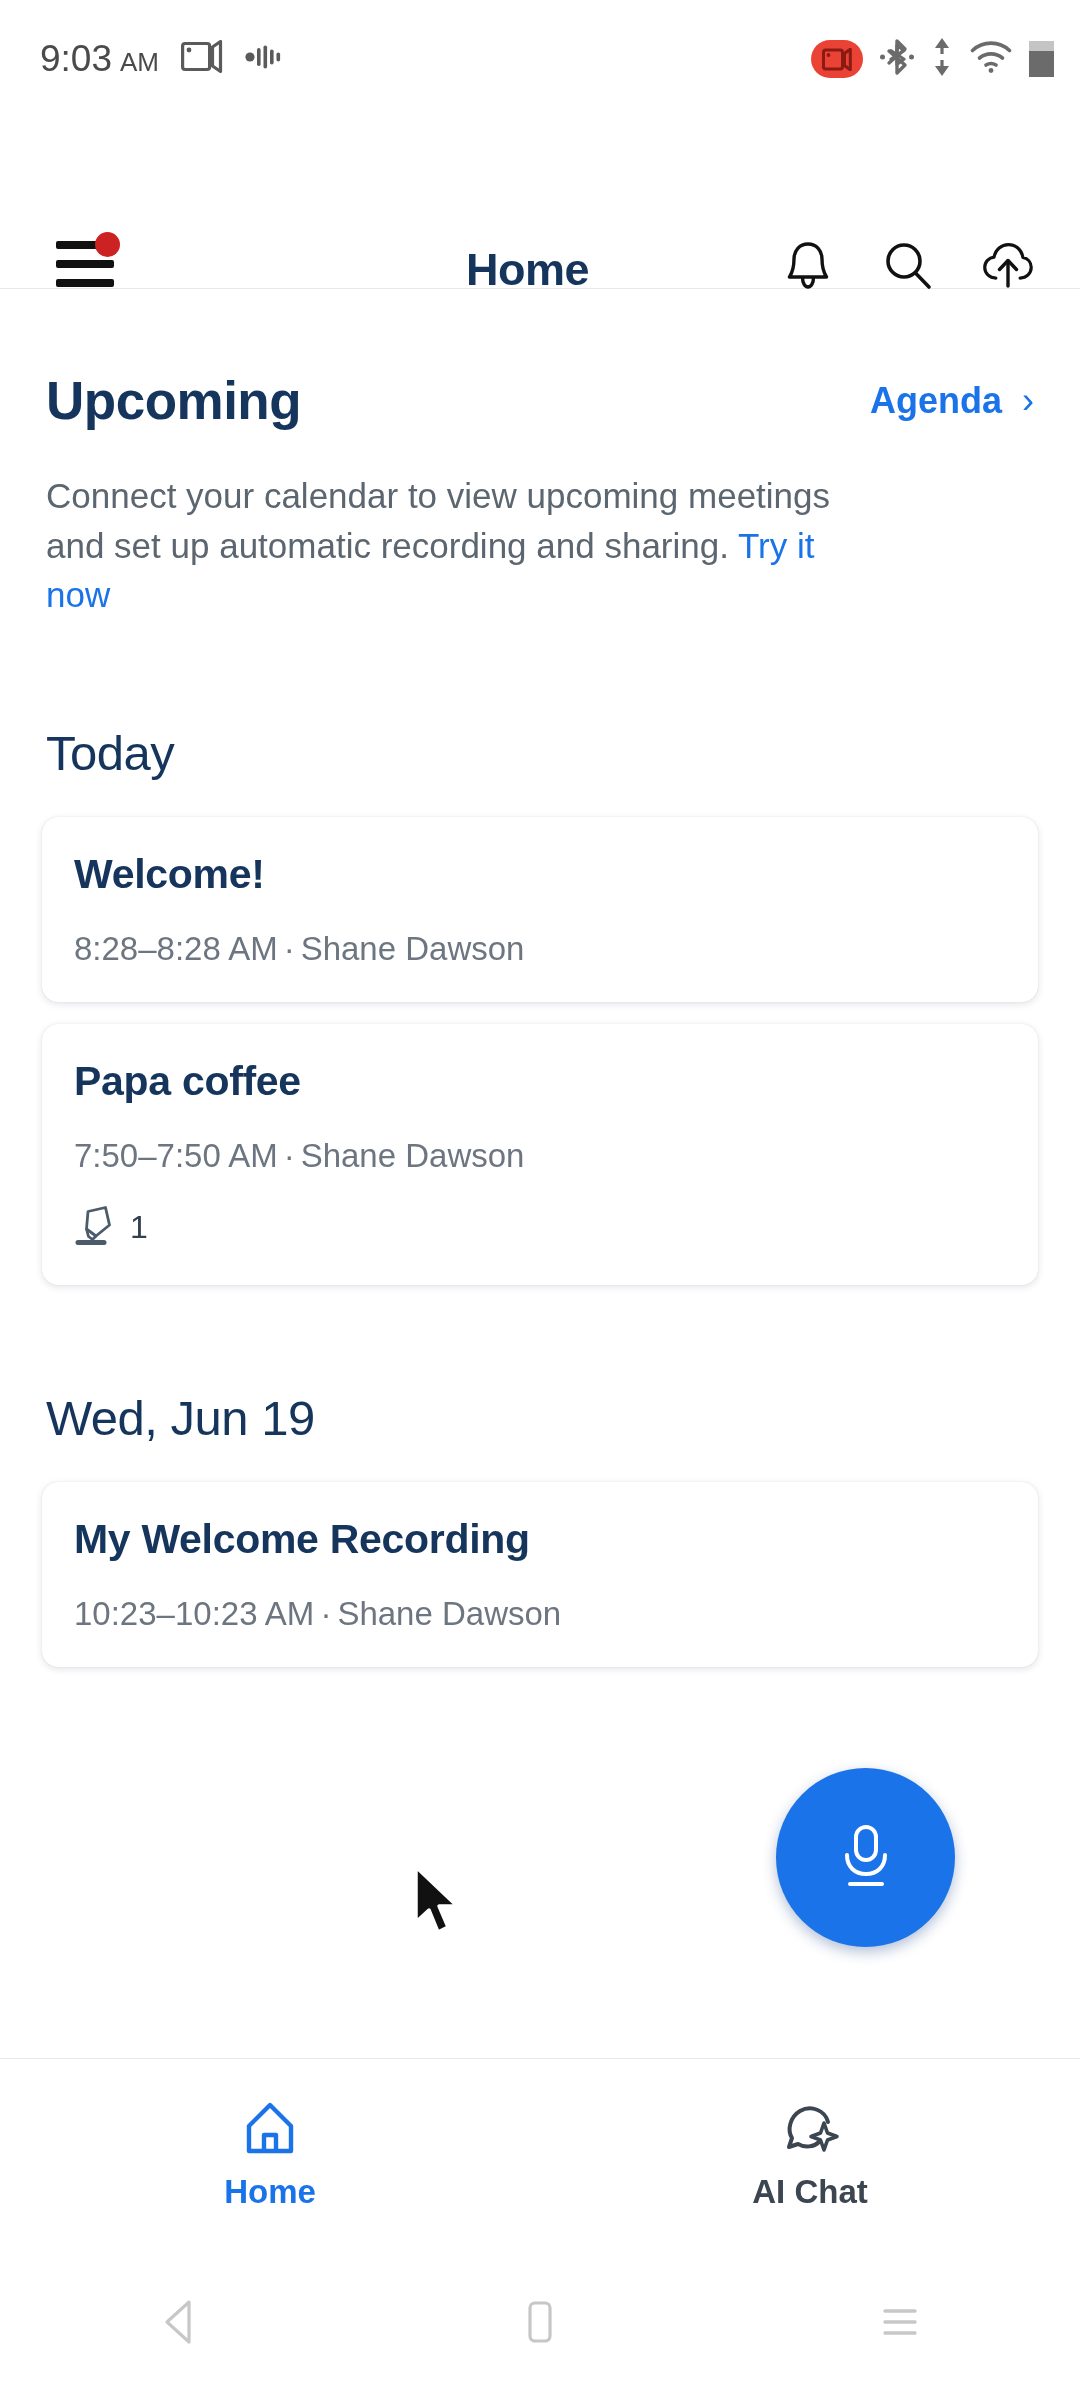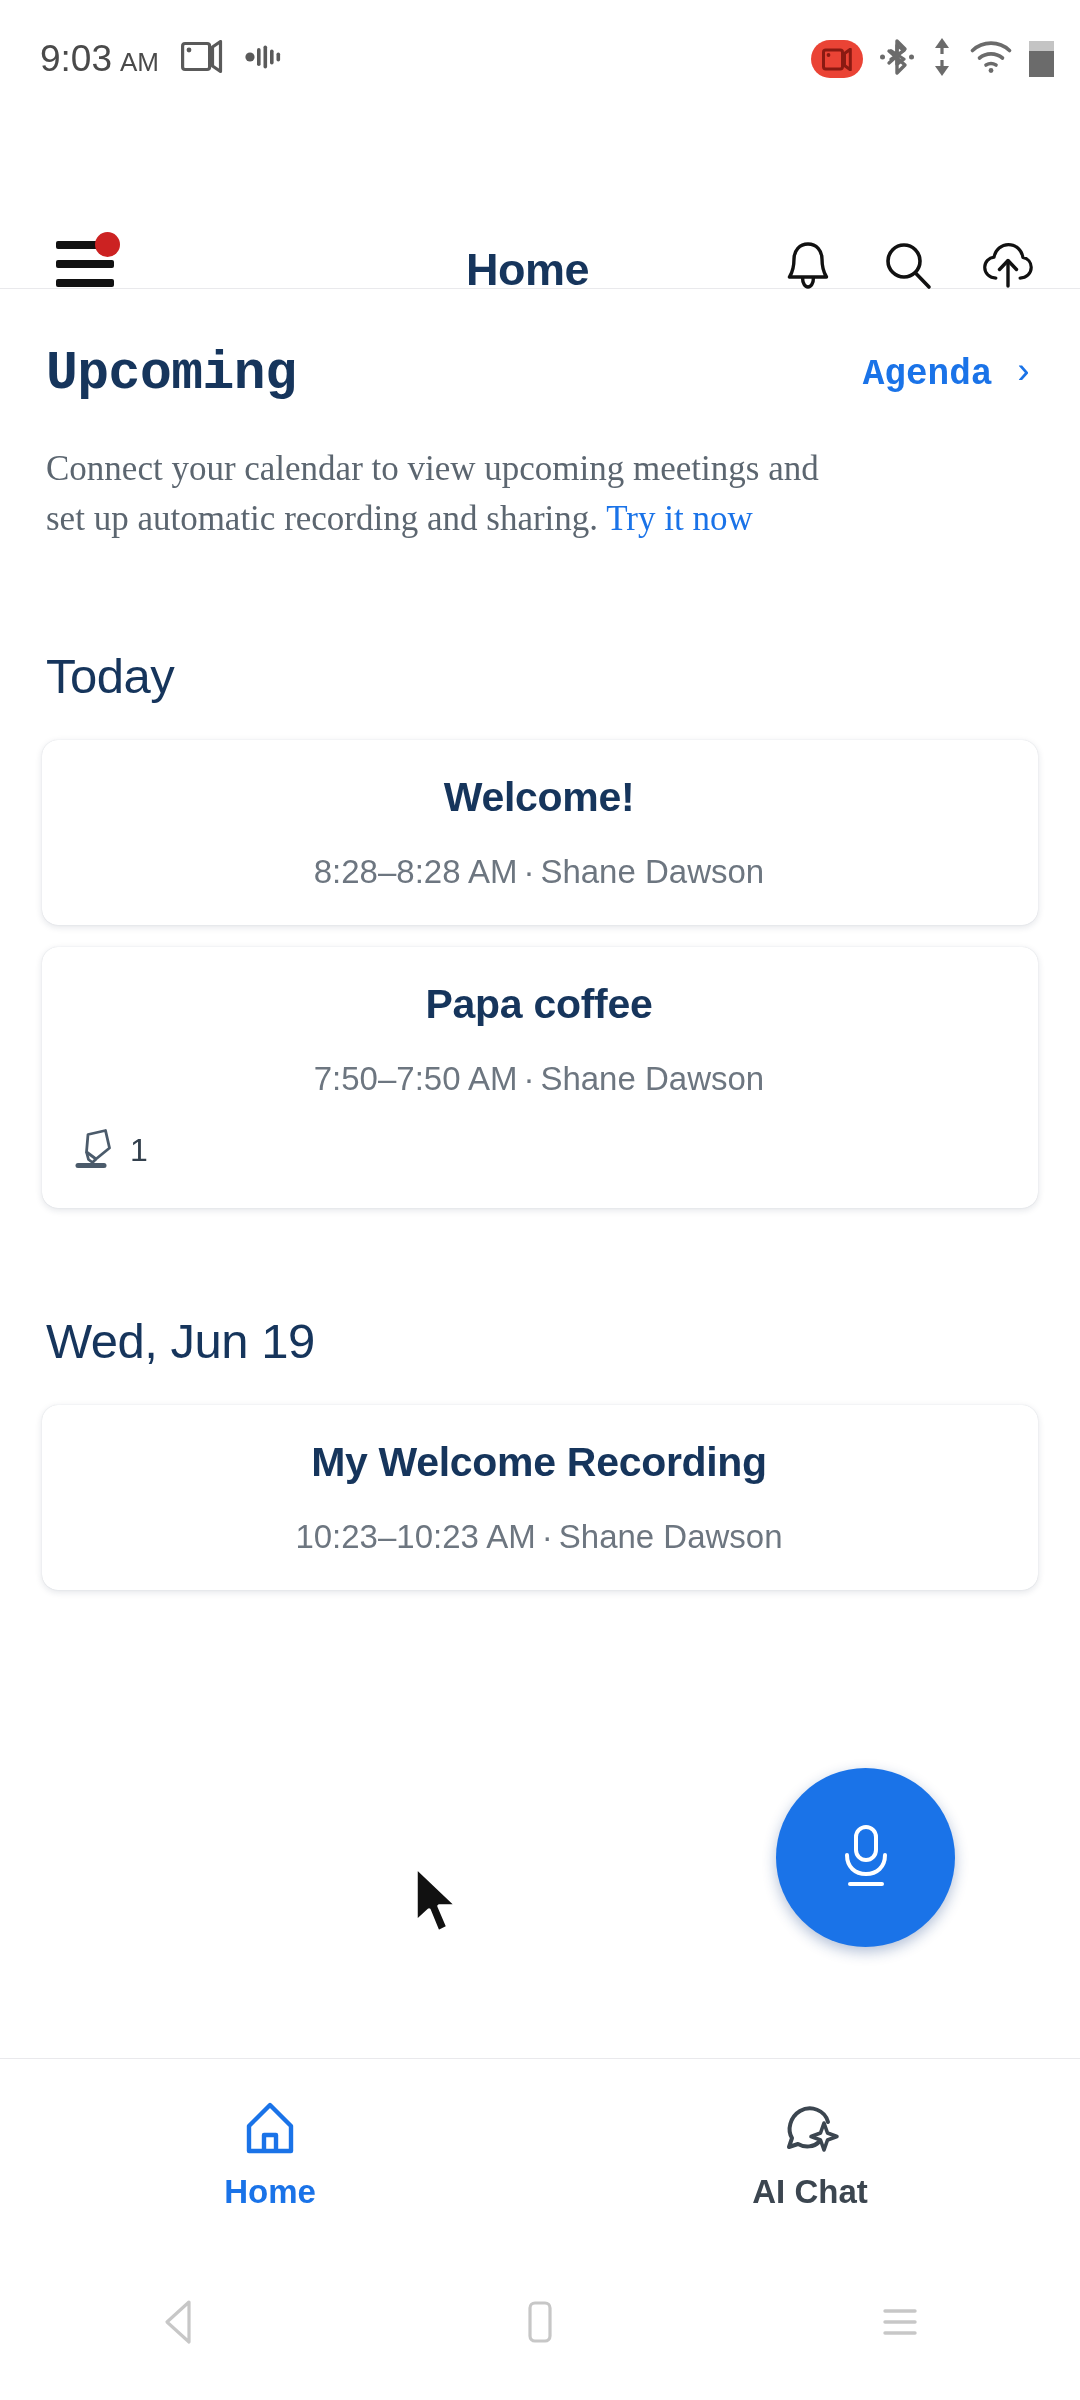--- a/index.html
+++ b/index.html
@@ -128,22 +128,21 @@
     position: absolute;
     top: 289px; left: 0;
     width: 1080px;
   }
 
   .sec-head {
     display: flex;
     align-items: center;
     justify-content: space-between;
     padding: 0 46px;
-    margin-top: 55px;
-    font-family: Liberation Mono, monospace;
+    margin-top: 81px;
   }
   .sec-title {
     font-size: 53px;
     font-weight: bold;
     color: #16355c;
     letter-spacing: -0.5px;
   }
   .agenda-link {
     display: flex;
     align-items: center;
@@ -158,34 +157,33 @@
     line-height: 1;
   }
 
   .blurb {
     padding: 0 46px;
     margin-top: 40px;
     font-size: 35px;
     line-height: 1.42;
     color: #5c6670;
     max-width: 900px;
-    font-family: Liberation Serif, serif;
   }
   .blurb .link { color: #1a73e8; }
 
   .day-head {
     padding: 0 46px;
     margin-top: 105px;
     font-size: 49px;
     font-weight: normal;
     color: #16355c;
     letter-spacing: -0.5px;
   }
 
-  .cards { padding: 0 42px; margin-top: 36px; text-align: center; }
+  .cards { padding: 0 42px; margin-top: 36px; }
 
   .card {
     background: #ffffff;
     border-radius: 16px;
     box-shadow: 0 2px 7px rgba(20,40,70,0.13), 0 0 1px rgba(20,40,70,0.18);
     padding: 34px 34px 34px 32px;
     margin-bottom: 22px;
   }
   .card-title {
     font-size: 41px;

